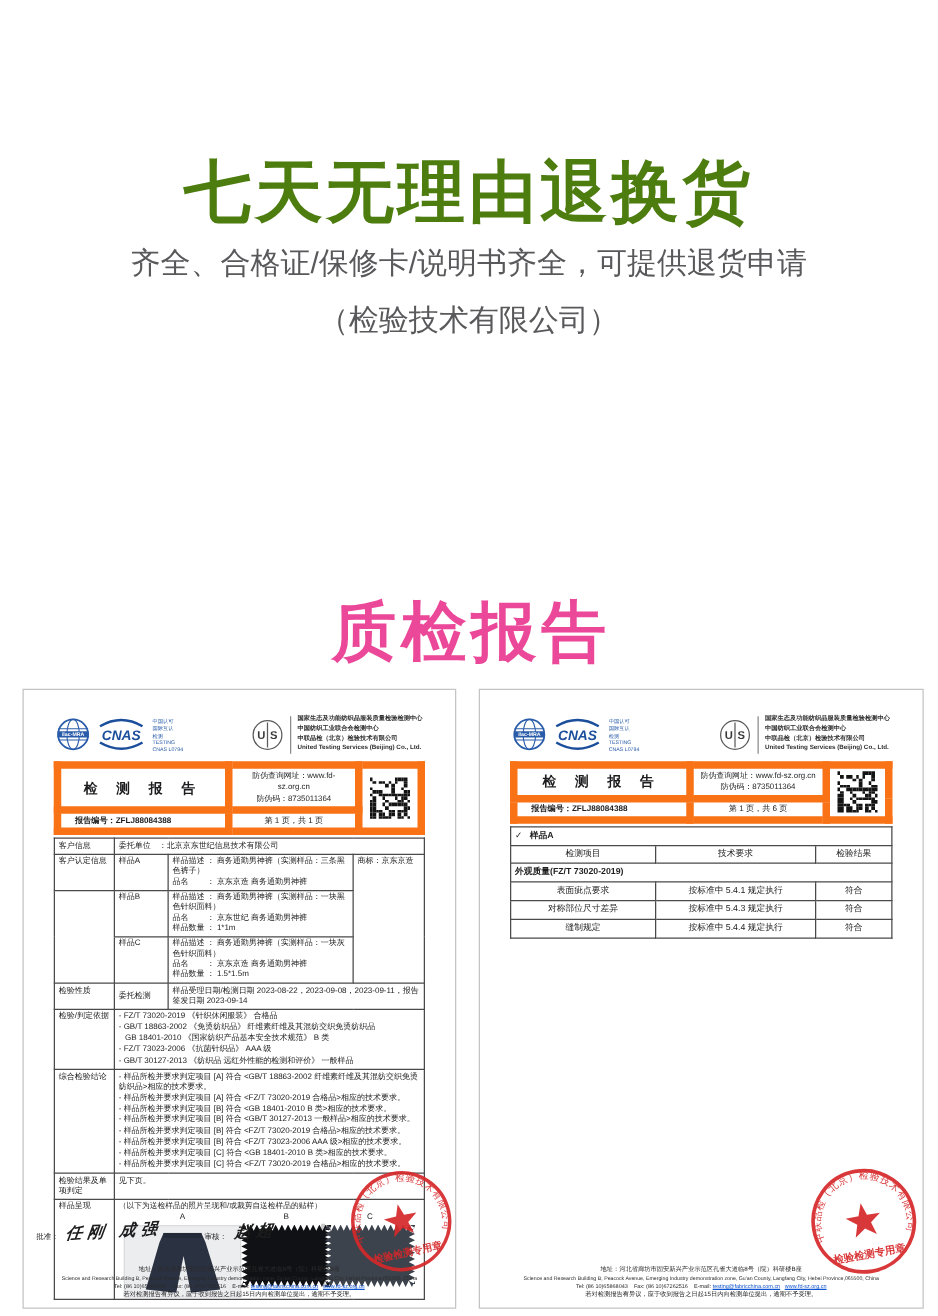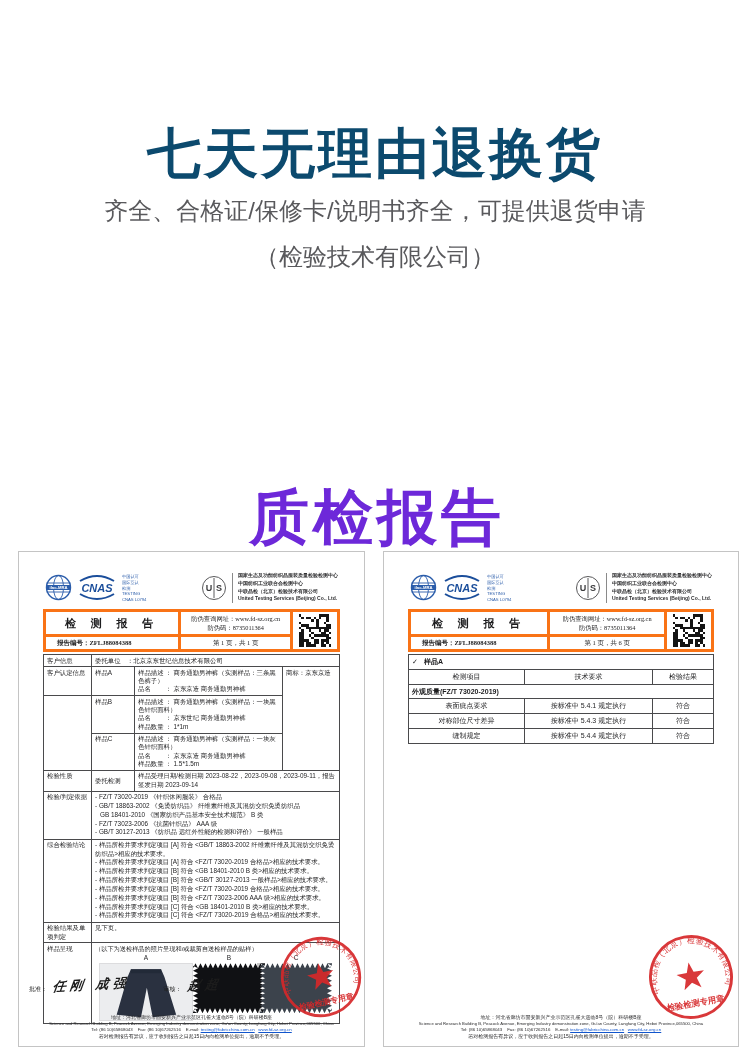--- a/index.html
+++ b/index.html
@@ -3,49 +3,49 @@
 <meta charset="utf-8">
 <style>
   html,body{margin:0;padding:0;}
   body{
     width:750px;height:1053px;position:relative;background:#ffffff;
     font-family:"Liberation Sans","DejaVu Sans",sans-serif;overflow:hidden;
   }
   
   .return-title{
     position:absolute;top:82px;left:0;right:0;text-align:center;
-    font-size:54px;font-weight:800;color:#0c4a6e;letter-spacing:3px;
+    font-size:54px;font-weight:800;color:#4d7c0f;letter-spacing:3px;
   }
   .policy{
     position:absolute;top:188px;left:0;right:0;text-align:center;
     font-size:24px;color:#59595c;line-height:46px;
   }
   .qc-title{
     position:absolute;top:428px;left:4px;right:0;text-align:center;
-    font-size:60px;font-weight:800;color:#6d28d9;letter-spacing:4px;
+    font-size:52px;font-weight:800;color:#ec4899;letter-spacing:4px;
   }
   
   .reports{position:absolute;top:551px;left:18px;display:flex;gap:18px;}
   .report{
     width:347px;height:496px;border:1px solid #c4c4c4;background:#fff;
     position:relative;padding:4px 24px;box-sizing:border-box;overflow:hidden;
     color:#1d1d1f;
   }
   .report.right{width:356px;}
   
   .doc-head{display:flex;align-items:center;margin:16px 2px 6px 2px;}
   .logo-group{display:flex;align-items:center;gap:4px;}
   .cnas-side{font-size:4.2px;line-height:1.35;color:#2a5caa;transform:translateY(1px);}
   .head-right{display:flex;align-items:center;gap:5px;margin-left:auto;}
   .head-divider{width:1px;height:30px;background:#8a8a8a;}
   .agency{font-size:5px;font-weight:bold;color:#2f2f31;line-height:1.55;white-space:nowrap;}
   
   table{border-collapse:collapse;}
   .htable{width:100%;table-layout:fixed;}
-  .htable td{border:3px solid #f97316;padding:1px 3px;vertical-align:middle;font-family:Liberation Serif, serif;}
+  .htable td{border:6px solid #f97316;padding:1px 3px;vertical-align:middle;}
   .h-title{font-size:11px;font-weight:bold;letter-spacing:6px;text-align:center;}
   .h-anti{font-size:6.3px;text-align:center;line-height:1.5;}
   .h-no{font-size:6.5px;font-weight:bold;padding-left:8px;}
   .h-page{font-size:6.5px;text-align:center;}
   .qr-cell{width:38px;text-align:center;}
   .qr{width:33px;height:33px;display:grid;grid-template-columns:repeat(13,1fr);
       grid-template-rows:repeat(13,1fr);margin:1px auto;background:#fff;}
   .qr i{display:block;}
   .qr i.b{background:#141414;}
   

